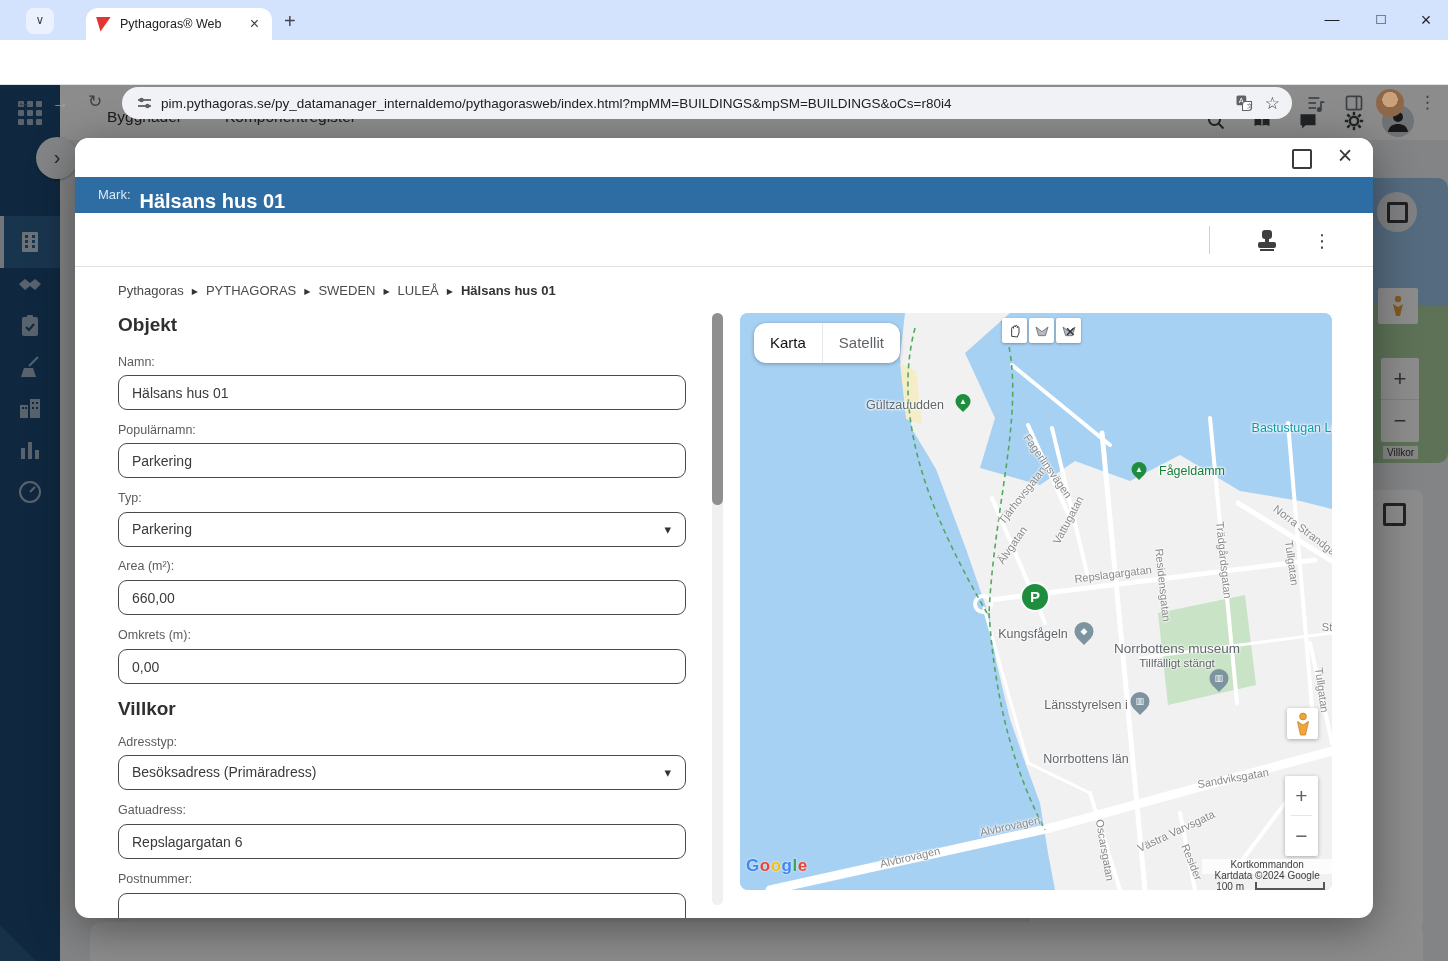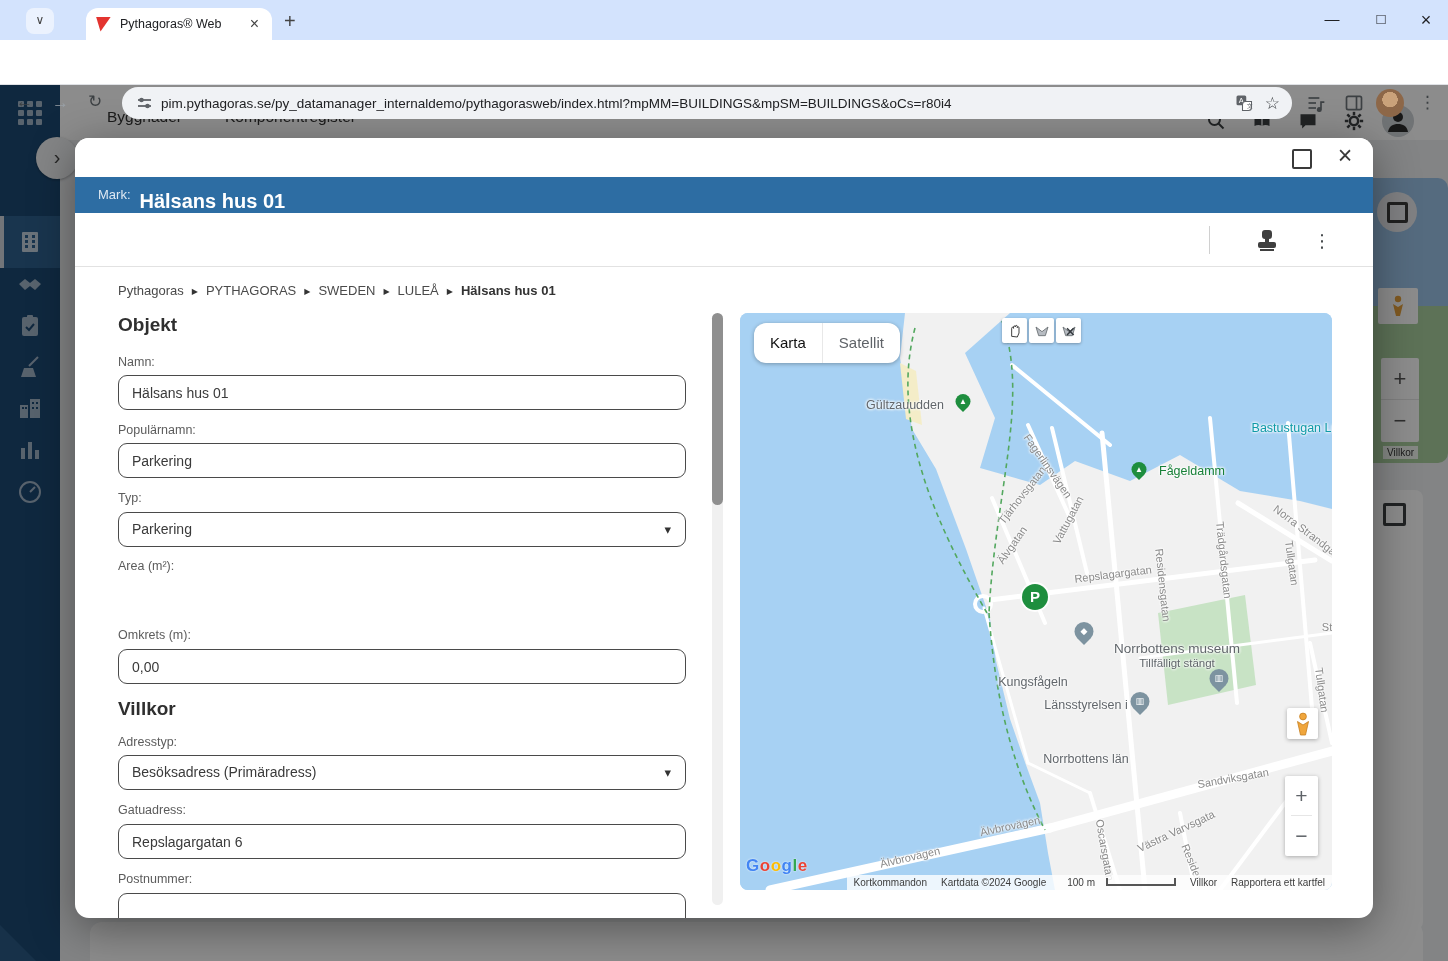--- a/index.html
+++ b/index.html
@@ -86,21 +86,21 @@
   .maptype{left:14px;top:10px;height:40px;background:#fff;border-radius:12px;box-shadow:0 1px 4px rgba(0,0,0,.3);display:flex;}
   .mt-cell{padding:0 16px;line-height:40px;font-size:15px;}
   .mt-karta{color:#111;font-weight:500;}
   .mt-sat{color:#5f6368;border-left:1px solid #e8e8e8;}
   .toolbtn{position:absolute;top:5px;width:25px;height:25px;background:#fff;border-radius:2px;box-shadow:0 1px 3px rgba(0,0,0,.3);display:flex;align-items:center;justify-content:center;}
   .pegbtn{left:547px;top:395px;width:31px;height:31px;background:#fff;border-radius:2px;box-shadow:0 1px 4px rgba(0,0,0,.3);display:flex;align-items:center;justify-content:center;}
   .zoomctl{left:545px;top:463px;width:33px;height:80px;background:#fff;border-radius:2px;box-shadow:0 1px 4px rgba(0,0,0,.3);}
   .zcell{height:39px;text-align:center;line-height:39px;font-size:21px;color:#5f6368;}
   .zdiv{height:1px;background:#e6e6e6;margin:0 6px;}
   .glogo{left:6px;top:543px;font-size:17px;font-weight:bold;letter-spacing:.5px;text-shadow:0 0 2px #fff;}
-  .attr{position:absolute;right:0;bottom:0;height:15px;display:flex;font-size:10px;color:#3c3c3c;background:rgba(255,255,255,.8);align-items:center;}
+  .attr{position:absolute;right:0;bottom:16px;height:15px;display:flex;font-size:10px;color:#3c3c3c;background:rgba(255,255,255,.8);align-items:center;flex-direction:column;}
   .attr span{padding:0 7px;white-space:nowrap;}
   .scalebar{display:inline-block;width:52px;height:6px;border:2px solid #555;border-top:none;margin-left:4px;}
 
   svg text{font-family:"Liberation Sans",sans-serif;}
 </style>
 </head>
 <body>
 
 <div id="appbg" class="abs"></div>
 <div id="topnav" class="abs"></div>
@@ -257,20 +257,21 @@
   <div class="flabel abs" style="top:217px;">Namn:</div>
   <input class="fin" style="top: 237px;" value="Hälsans hus 01">
 
   <div class="flabel abs" style="top:285px;">Populärnamn:</div>
   <input class="fin" style="top: 305px;" value="Parkering">
 
   <div class="flabel abs" style="top:353px;">Typ:</div>
   <div class="fsel abs" style="top:374px;"><span>Parkering</span><span class="caret">▾</span></div>
 
   <div class="flabel abs" style="top:421px;">Area (m²):</div>
+  <input class="fin" style="top: 442px;" value="660,00">
 
   <div class="flabel abs" style="top:490px;">Omkrets (m):</div>
   <input class="fin" style="top: 511px;" value="0,00">
 
   <div class="h1 abs" style="left:43px;top:560px;">Villkor</div>
 
   <div class="flabel abs" style="top:597px;">Adresstyp:</div>
   <div class="fsel abs" style="top:617px;"><span>Besöksadress (Primäradress)</span><span class="caret">▾</span></div>
 
   <div class="flabel abs" style="top:665px;">Gatuadress:</div>
@@ -338,21 +339,21 @@
     <div class="place" style="left:165px;top:92px;">Gültzauudden</div>
     <div class="pin green" style="left:223px;top:96px;">
         <i>▲</i>
       </div>
     <div class="place pteal" style="left:555px;top:115px;">Bastustugan Lu</div>
     <div class="pin green" style="left:399px;top:164px;">
         <i>▲</i>
       </div>
     <div class="place pgreen" style="left:452px;top:158px;">Fågeldamm</div>
     <div class="pmark" style="left:295px;top:284px;">P</div>
-    <div class="place" style="left:293px;top:321px;margin-top:48px;">Kungsfågeln</div>
+    <div class="place" style="left:293px;top:321px;">Kungsfågeln</div>
     <div class="pin gray" style="left:344px;top:328px;">
         <i>◆</i>
       </div>
     <div class="place" style="left:437px;top:335px;font-size:13.5px;">Norrbottens museum</div>
     <div class="place" style="left:437px;top:350px;font-size:11.5px;">Tillfälligt stängt</div>
     <div class="pin gray" style="left:479px;top:375px;">
         <i>▥</i>
       </div>
     <div class="place" style="left:346px;top:392px;">Länsstyrelsen i</div>
     <div class="place" style="left:346px;top:406px;margin-top:40px;">Norrbottens län</div>

